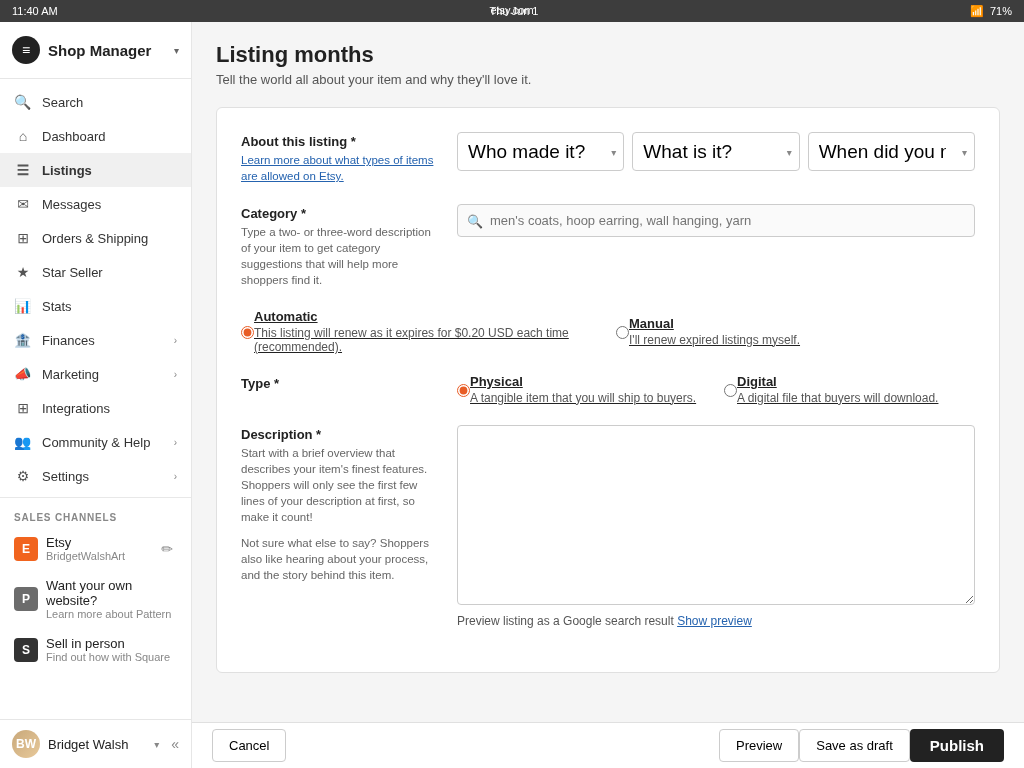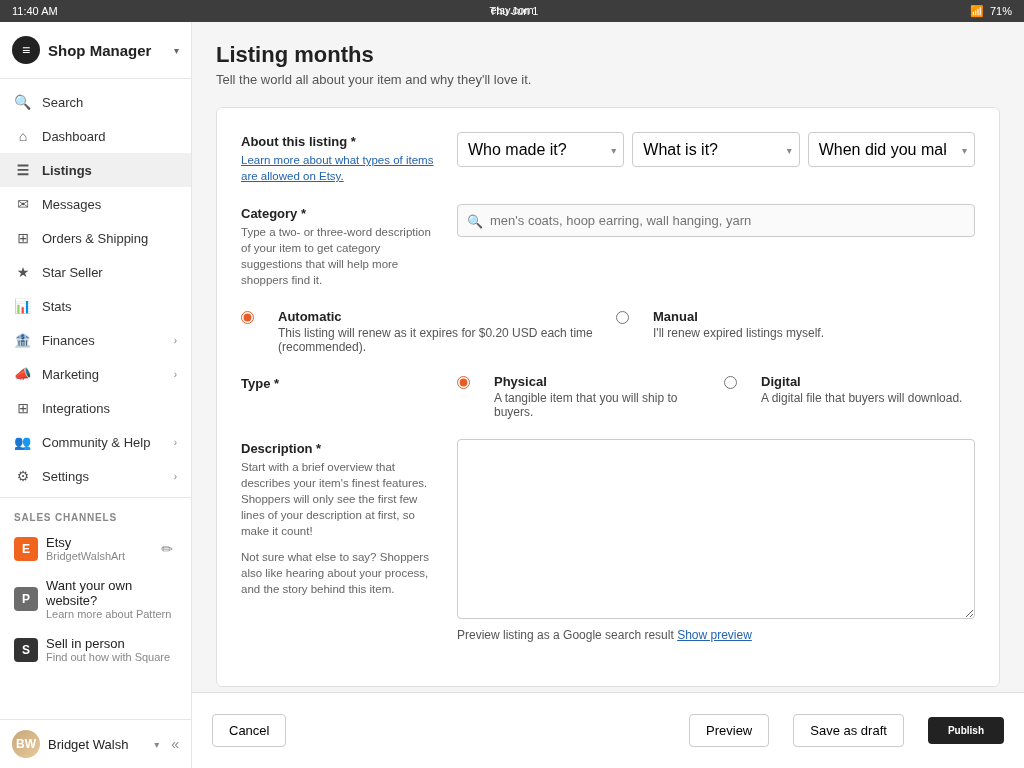--- a/index.html
+++ b/index.html
@@ -176,21 +176,21 @@
     .select-row { display: flex; gap: 8px; }
     .select-wrapper {
       position: relative;
       flex: 1;
     }
     .select-field {
       width: 100%;
       border: 1px solid #ccc;
       border-radius: 4px;
       padding: 8px 28px 8px 10px;
-      font-size: 16px;
+      font-size: 19px;
       appearance: none;
       background: #fff;
       cursor: pointer;
       outline: none;
     }
     .select-arrow {
       position: absolute; right: 8px; top: 50%; transform: translateY(-50%);
       font-size: 10px; color: #888; pointer-events: none;
     }
 
@@ -208,23 +208,24 @@
       padding: 8px 10px 8px 32px;
       font-size: 13px;
       background: #fafafa;
       color: #aaa;
       outline: none;
     }
 
     
     .radio-grid { display: flex; gap: 16px; flex-wrap: wrap; }
     .radio-option {
-      display: flex; gap: 24px;
+      display: flex; gap: 0;
       flex: 1; min-width: 200px;
-      align-items: flex-start;
+      align-items: center;
+      text-decoration: underline;
     }
     .radio-input { margin-top: 2px; flex-shrink: 0; accent-color: #e85d26; }
     .radio-label { font-size: 13px; font-weight: 600; }
     .radio-sub { font-size: 12px; color: #555; margin-top: 2px; }
 
     
     .description-textarea {
       width: 100%;
       min-height: 180px;
       border: 1px solid #ccc;
@@ -241,22 +242,22 @@
       color: #555;
     }
     .preview-link-row a { color: #2563af; text-decoration: underline; cursor: pointer; }
 
     
     .bottom-toolbar {
       background: #fff;
       border-top: 1px solid #e0e0e0;
       display: flex;
       align-items: center;
-      padding: 21px 20px;
-      gap: 24px;
+      padding: 6px 20px;
+      gap: 0;
     }
     .cancel-btn {
       border: 1px solid #ccc;
       background: #fff;
       border-radius: 4px;
       padding: 8px 16px;
       font-size: 13px;
       cursor: pointer;
     }
     .spacer { flex: 1; }
@@ -275,21 +276,21 @@
       padding: 8px 16px;
       font-size: 13px;
       cursor: pointer;
     }
     .publish-btn {
       background: #222;
       color: #fff;
       border: none;
       border-radius: 4px;
       padding: 8px 20px;
-      font-size: 10px;
+      font-size: 15px;
       font-weight: 600;
       cursor: pointer;
     }
 
     .divider { height: 1px; background: #e8e8e8; margin: 4px 0; }
 
     
     ::-webkit-scrollbar { width: 6px; }
     ::-webkit-scrollbar-thumb { background: #ccc; border-radius: 3px; }
   </style>

